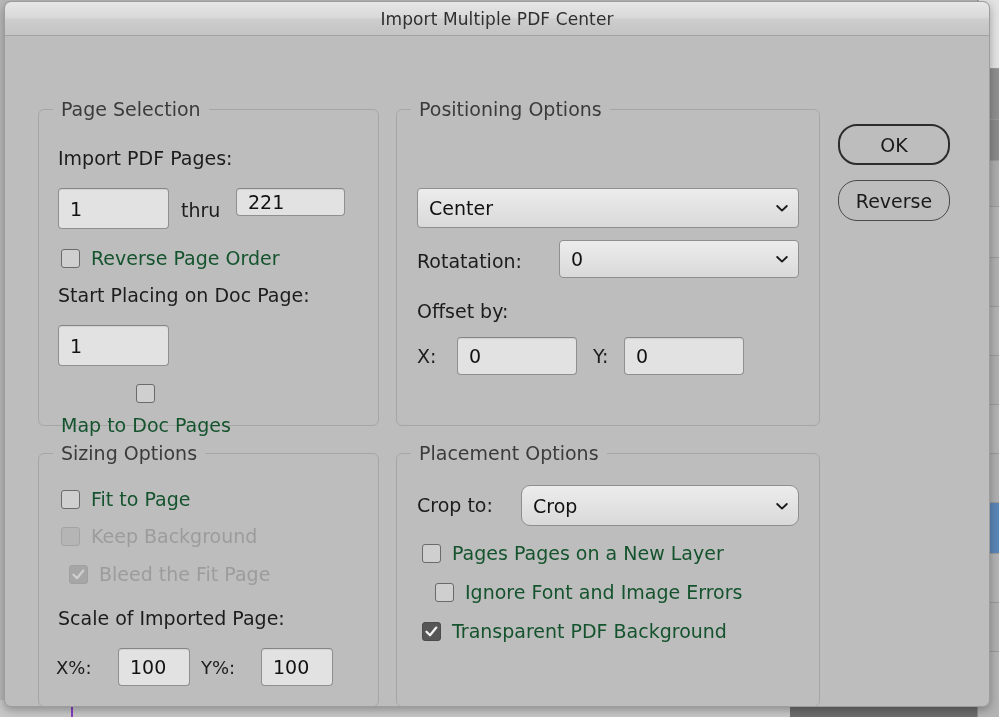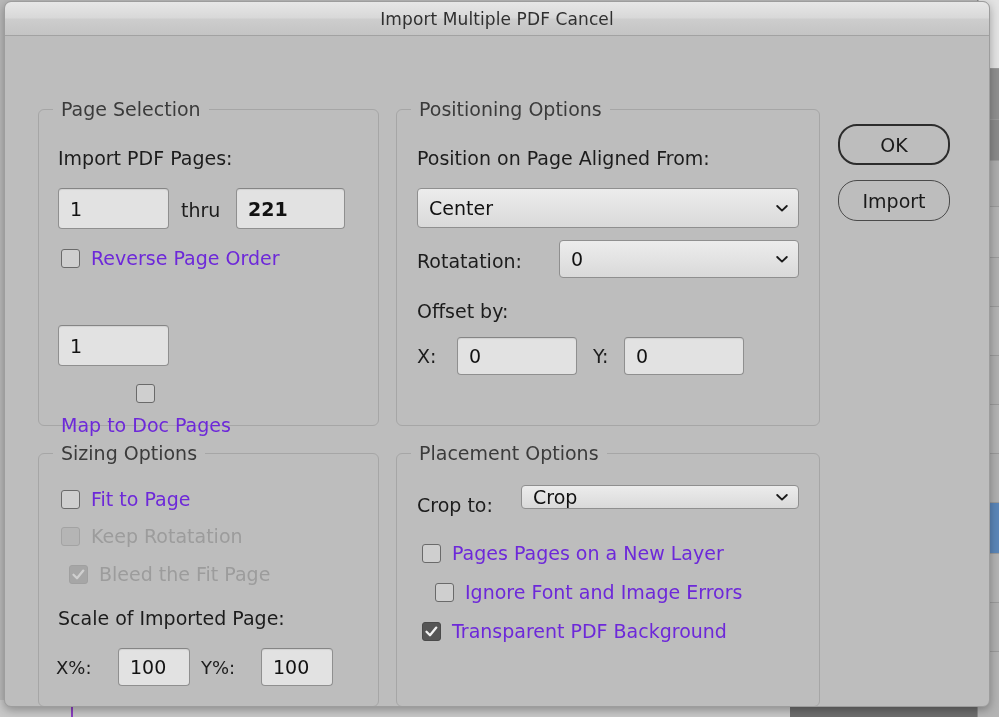--- a/index.html
+++ b/index.html
@@ -152,21 +152,21 @@
     position: relative;
   }
   .cb.checked {
     background: #565656;
     border-color: #4a4a4a;
   }
   .cb.checked svg { display: block; }
   .cb svg { display: none; position: absolute; left: 1px; top: 1px; }
   .cb-label {
     font-size: 19px;
-    color: #6d28d9;
+    color: #14532d;
   }
   .checkrow.disabled .cb {
     background: #b5b5b5;
     border-color: #a3a3a3;
   }
   .checkrow.disabled .cb.checked {
     background: #a6a6a6;
     border-color: #a0a0a0;
   }
   .checkrow.disabled .cb.checked svg path { stroke: #cfcfcf; }
@@ -217,59 +217,59 @@
     <div class="bg-track-seg" style="top:503px; height:50px;  background:#5b86b8;"></div>
     <div class="bg-track-seg" style="top:554px; height:48px;  background:#b3b3b3;"></div>
     <div class="bg-track-seg" style="top:603px; height:48px;  background:#b0b0b0;"></div>
     <div class="bg-track-seg" style="top:652px; height:65px;  background:#b3b3b3;"></div>
   </div>
 </div>
 
 <div id="dialog">
 
   <div id="titlebar">
-    <div id="titlebar-title">Import Multiple PDF Cancel</div>
+    <div id="titlebar-title">Import Multiple PDF Center</div>
   </div>
 
   <div id="dialog-body">
 
     <div class="groupbox" id="grp-page-selection">
       <div class="group-title">Page Selection</div>
     </div>
 
     <div class="field-label" style="left:53px; top:111px;">Import PDF Pages:</div>
 
     <div class="text-input" style="left:53px; top:152px; width:111px; height:41px;">1</div>
 
     <div class="field-label" style="left:176px; top:163px;">thru</div>
 
-    <div class="text-input" style="left:231px; top:152px; width:109px; height:41px;font-weight:bold;">221</div>
+    <div class="text-input" style="left:231px; top:152px; width:109px; height:28px;">221</div>
 
     <div class="checkrow" style="left:56px; top:211px;">
       <span class="cb">
         
       </span>
       <span class="cb-label">Reverse Page Order</span>
     </div>
 
+    <div class="field-label" style="left:53px; top:248px;">Start Placing on Doc Page:</div>
 
     <div class="text-input" style="left:53px; top:289px; width:111px; height:41px;">1</div>
 
     <div class="checkrow" style="left:56px; top:348px;flex-direction:column;">
       <span class="cb">
         
       </span>
       <span class="cb-label">Map to Doc Pages</span>
     </div>
 
     <div class="groupbox" id="grp-positioning">
       <div class="group-title">Positioning Options</div>
     </div>
 
-    <div class="field-label" style="left:412px; top:111px;">Position on Page Aligned From:</div>
 
     <div class="dropdown" style="left:412px; top:152px; width:382px; height:40px;">
       <span class="dd-value">Center</span>
       <svg class="dd-chevron" viewBox="0 0 16 16">
         <path d="M3.2 6 L8 10.6 L12.8 6" stroke="#1b1b1b" stroke-width="1.9" fill="none" stroke-linecap="round" stroke-linejoin="round"></path>
       </svg>
     </div>
 
     <div class="field-label" style="left:412px; top:214px;">Rotatation:</div>
 
@@ -296,21 +296,21 @@
       <span class="cb">
         
       </span>
       <span class="cb-label">Fit to Page</span>
     </div>
 
     <div class="checkrow disabled" style="left:56px; top:489px;">
       <span class="cb">
         
       </span>
-      <span class="cb-label">Keep Rotatation</span>
+      <span class="cb-label">Keep Background</span>
     </div>
 
     <div class="checkrow disabled" style="left:64px; top:527px;">
       <span class="cb checked">
         <svg width="15" height="15" viewBox="0 0 15 15">
           <path d="M2.5 7.8 L6 11.2 L12.3 3.6" stroke="#f2f2f2" stroke-width="2.3" fill="none" stroke-linecap="round" stroke-linejoin="round"></path>
         </svg>
       </span>
       <span class="cb-label">Bleed the Fit Page</span>
     </div>
@@ -322,21 +322,21 @@
 
     <div class="field-label small" style="left:196px; top:621px;">Y%:</div>
     <div class="text-input" style="left:256px; top:612px; width:72px; height:38px;">100</div>
 
     <div class="groupbox" id="grp-placement">
       <div class="group-title">Placement Options</div>
     </div>
 
     <div class="field-label" style="left:412px; top:458px;">Crop to:</div>
 
-    <div class="dropdown" style="left:516px; top:449px; width:278px; height:24px;">
+    <div class="dropdown" style="left:516px; top:449px; width:278px; height:41px;border-radius:9px;">
       <span class="dd-value">Crop</span>
       <svg class="dd-chevron" viewBox="0 0 16 16">
         <path d="M3.2 6 L8 10.6 L12.8 6" stroke="#1b1b1b" stroke-width="1.9" fill="none" stroke-linecap="round" stroke-linejoin="round"></path>
       </svg>
     </div>
 
     <div class="checkrow" style="left:417px; top:506px;">
       <span class="cb">
         
       </span>
@@ -356,17 +356,17 @@
           <path d="M2.5 7.8 L6 11.2 L12.3 3.6" stroke="#f2f2f2" stroke-width="2.3" fill="none" stroke-linecap="round" stroke-linejoin="round"></path>
         </svg>
       </span>
       <span class="cb-label">Transparent PDF Background</span>
     </div>
 
     <div class="pushbutton" id="btn-ok">
       <span>OK</span>
     </div>
     <div class="pushbutton" id="btn-cancel">
-      <span>Import</span>
+      <span>Reverse</span>
     </div>
 
   </div>
 </div>
 
 </body></html>

